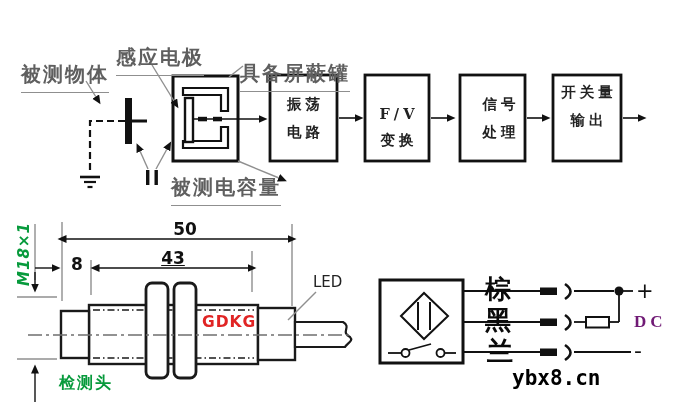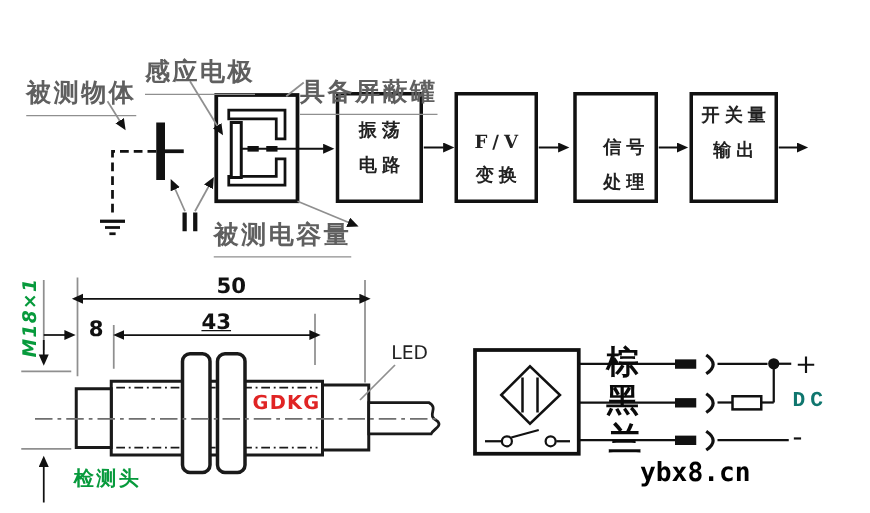--- a/index.html
+++ b/index.html
@@ -11,21 +11,21 @@
   .callout{font-family:"DejaVu Serif","Liberation Serif",serif;font-size:20px;color:#5f5f5f;
            letter-spacing:2px;border-bottom:1.5px solid #8f8f8f;padding-bottom:4px;font-weight:bold;}
   
   .blocktxt{display:flex;flex-direction:column;align-items:center;justify-content:center;gap:9px;
             font-family:"DejaVu Serif","Liberation Serif",serif;font-size:14.5px;color:#222;
             letter-spacing:4px;font-weight:bold;text-indent:4px;}
   .dimnum{font-family:"DejaVu Sans",sans-serif;font-weight:bold;font-size:17px;color:#111;text-align:center;}
   .green{color:#079a3c;}
   .red{color:#e02424;}
   .wirelabel{font-family:"DejaVu Serif","Liberation Serif",serif;font-weight:bold;font-size:26px;color:#0a0a0a;}
-  .supply{font-family:Liberation Mono, monospace;font-size:17px;color:#0f766e;font-weight:bold;}
+  .supply{font-family:Liberation Serif, serif;font-size:17px;color:#701a75;font-weight:bold;}
 </style>
 </head>
 <body>
 
 <div class="stage">
 
   <svg width="696" height="410" viewBox="0 0 696 410">
     <defs>
       <marker id="arr" markerWidth="10" markerHeight="9" refX="0.5" refY="4" orient="auto" markerUnits="userSpaceOnUse">
         <path d="M0,0 L9,4 L0,8 Z" fill="#111"></path>
@@ -162,21 +162,21 @@
   <div class="abs callout" style="left:171px;top:174px;">被测电容量</div>
 
   <div class="abs blocktxt" style="left:270px;top:75px;width:67px;height:86px;">
     <span>振荡</span>
     <span>电路</span>
   </div>
   <div class="abs blocktxt" style="left:365px;top:75px;width:64px;height:104px;border-radius:21px;">
     <span>F/V</span>
     <span>变换</span>
   </div>
-  <div class="abs blocktxt" style="left:460px;top:88px;width:78px;height:86px;">
+  <div class="abs blocktxt" style="left:460px;top:75px;width:78px;height:86px;">
     <span>信号</span>
     <span>处理</span>
   </div>
   <div class="abs blocktxt" style="left:553px;top:75px;width:68px;height:62px;">
     <span>开关量</span>
     <span>输出</span>
   </div>
 
   <div class="abs dimnum" style="left:165px;top:219px;width:40px;">50</div>
   <div class="abs dimnum" style="left:153px;top:248px;width:40px;text-decoration:underline;">43</div>

